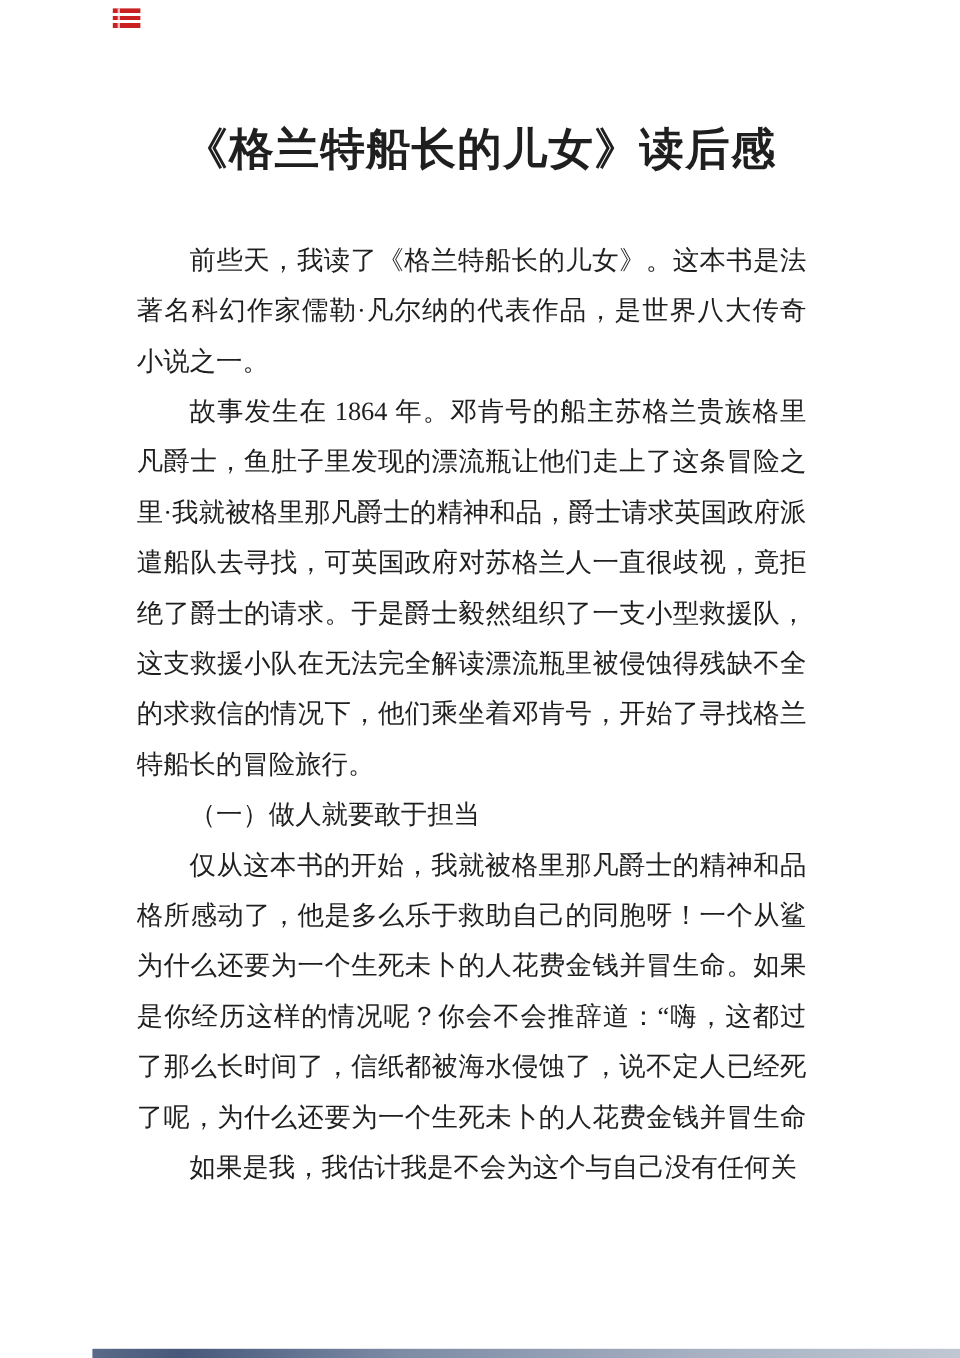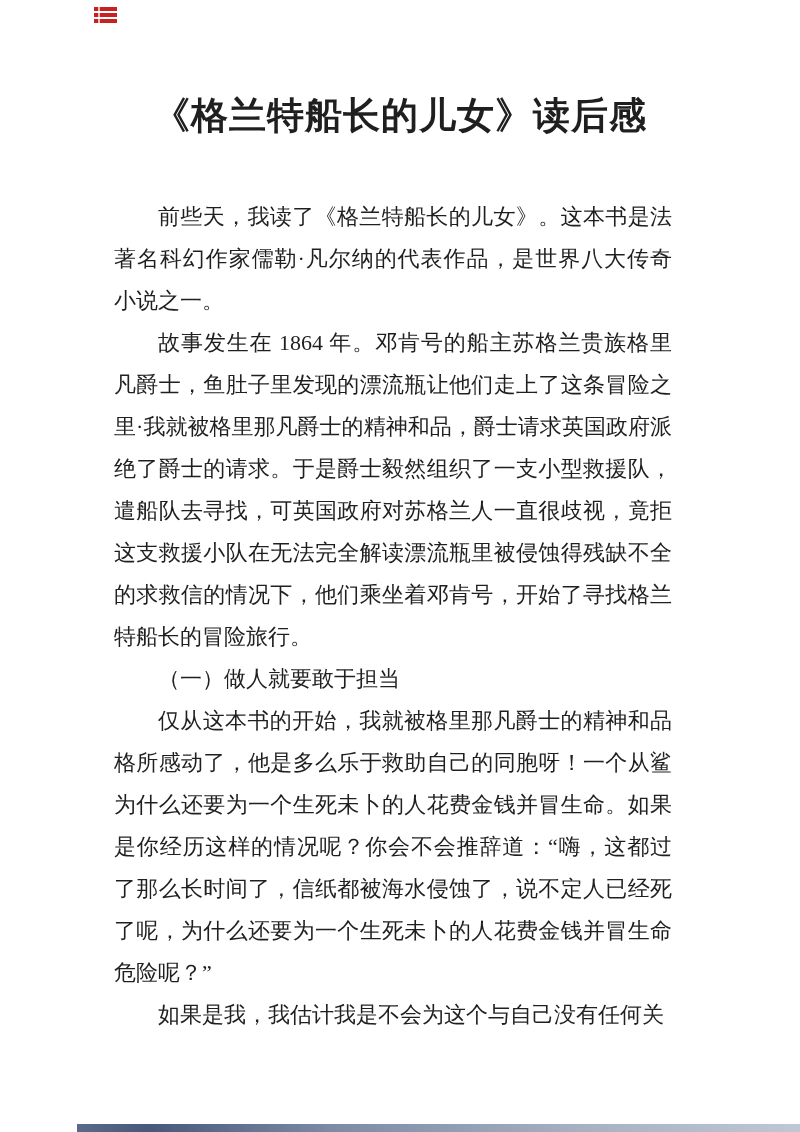--- a/index.html
+++ b/index.html
@@ -6,21 +6,21 @@
   .page {
     position:relative;
     width:800px; height:1132px;
     background:#ffffff;
     overflow:hidden;
     font-family:"Liberation Serif","DejaVu Serif",serif;
     color:#1f1f1f;
   }
   .doc-title {
     position:absolute;
-    top:91px; left:0; width:800px;
+    top:101px; left:0; width:800px;
     text-align:center;
     font-weight:bold;
     font-size:37px;
     line-height:50px;
     letter-spacing:1px;
   }
   .doc-body {
     position:absolute;
     top:196px; left:114px; width:558px;
     font-size:22px;
@@ -77,39 +77,38 @@
     <div>
       <div class="line ind">前些天，我读了《格兰特船长的儿女》。这本书是法国</div>
       <div class="line">著名科幻作家儒勒·凡尔纳的代表作品，是世界八大传奇</div>
       <div class="line end">小说之一。</div>
     </div>
 
     <div>
       <div class="line ind">故事发生在 1864 年。邓肯号的船主苏格兰贵族格里那</div>
       <div class="line">凡爵士，鱼肚子里发现的漂流瓶让他们走上了这条冒险之旅</div>
       <div class="line">里·我就被格里那凡爵士的精神和品，爵士请求英国政府派</div>
+      <div class="line">遣船队去寻找，可英国政府对苏格兰人一直很歧视，竟拒</div>
       <div class="line">绝了爵士的请求。于是爵士毅然组织了一支小型救援队，</div>
-      <div class="line">遣船队去寻找，可英国政府对苏格兰人一直很歧视，竟拒</div>
       <div class="line">这支救援小队在无法完全解读漂流瓶里被侵蚀得残缺不全</div>
       <div class="line">的求救信的情况下，他们乘坐着邓肯号，开始了寻找格兰</div>
       <div class="line end">特船长的冒险旅行。</div>
     </div>
 
     <div>
       <div class="line end ind">（一）做人就要敢于担当</div>
     </div>
 
     <div>
       <div class="line ind">仅从这本书的开始，我就被格里那凡爵士的精神和品</div>
       <div class="line">格所感动了，他是多么乐于救助自己的同胞呀！一个从鲨</div>
       <div class="line">为什么还要为一个生死未卜的人花费金钱并冒生命。如果</div>
       <div class="line">是你经历这样的情况呢？你会不会推辞道：“嗨，这都过</div>
       <div class="line">了那么长时间了，信纸都被海水侵蚀了，说不定人已经死</div>
       <div class="line">了呢，为什么还要为一个生死未卜的人花费金钱并冒生命</div>
-      <div class="line end">危险呢？”</div>
     </div>
 
     <div>
       <div class="line end ind">如果是我，我估计我是不会为这个与自己没有任何关</div>
     </div>
 
   </div>
 
   <div class="bottom-strip"></div>
 

